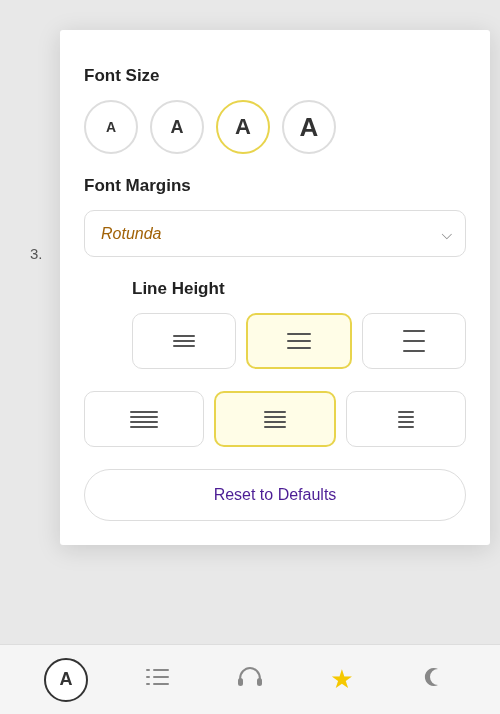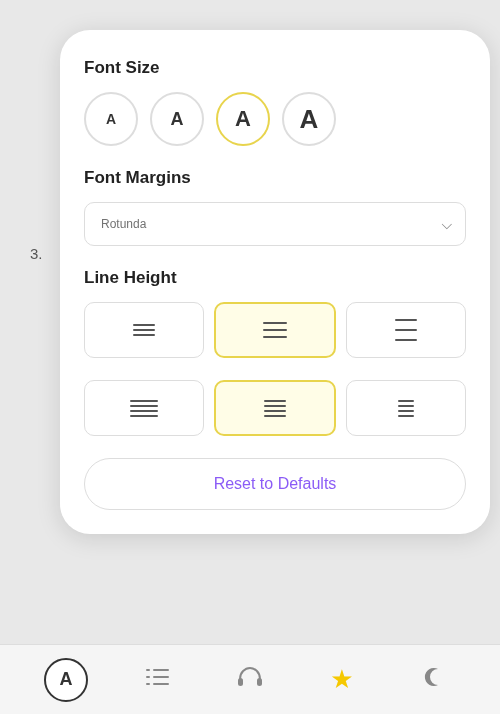--- a/index.html
+++ b/index.html
@@ -94,22 +94,22 @@
       color: #888;
     }
 
     
     .panel {
       position: absolute;
       top: 30px;
       left: 60px;
       right: 10px;
       background: white;
-      border-radius: 30px;
-      padding: 28px 24px 24px 24px;
+      border-radius: 3px;
+      padding: 36px 24px 24px 24px;
       box-shadow: 0 4px 24px rgba(0,0,0,0.13);
     }
 
     
     .section-label {
       font-size: 17px;
       font-weight: 600;
       color: #222;
       margin-bottom: 14px;
     }
@@ -144,43 +144,45 @@
 
     
     .font-family-section {
       margin-bottom: 22px;
     }
     .font-family-select {
       width: 100%;
       padding: 14px 16px;
       border: 1.5px solid #ddd;
       border-radius: 10px;
-      font-size: 12px;
-      color: #737373;
+      font-size: 16px;
+      color: #a16207;
       background: white;
       appearance: none;
       -webkit-appearance: none;
       cursor: pointer;
+      font-style: italic;
     }
     .select-wrapper {
       position: relative;
     }
     .select-chevron {
       position: absolute;
       right: 14px;
       top: 50%;
       transform: translateY(-50%);
       pointer-events: none;
       color: #888;
       font-size: 14px;
     }
 
     
     .line-height-section {
       margin-bottom: 22px;
+      margin-left: 48px;
     }
     .option-row {
       display: flex;
       gap: 10px;
     }
     .option-btn {
       flex: 1;
       height: 56px;
       border: 1.5px solid #ddd;
       border-radius: 10px;
@@ -227,21 +229,21 @@
     .mg-spacious .line-bar { width: 16px; }
 
     
     .reset-btn {
       width: 100%;
       padding: 16px;
       border: 1.5px solid #ddd;
       border-radius: 30px;
       background: white;
       font-size: 16px;
-      color: #8b5cf6;
+      color: #4c1d95;
       cursor: pointer;
       font-weight: 500;
     }
   </style>
 </head>
 <body>
 
 <div class="bg-text bg-text-top-right">
   <div>ward</div>
   <div>e to</div>

